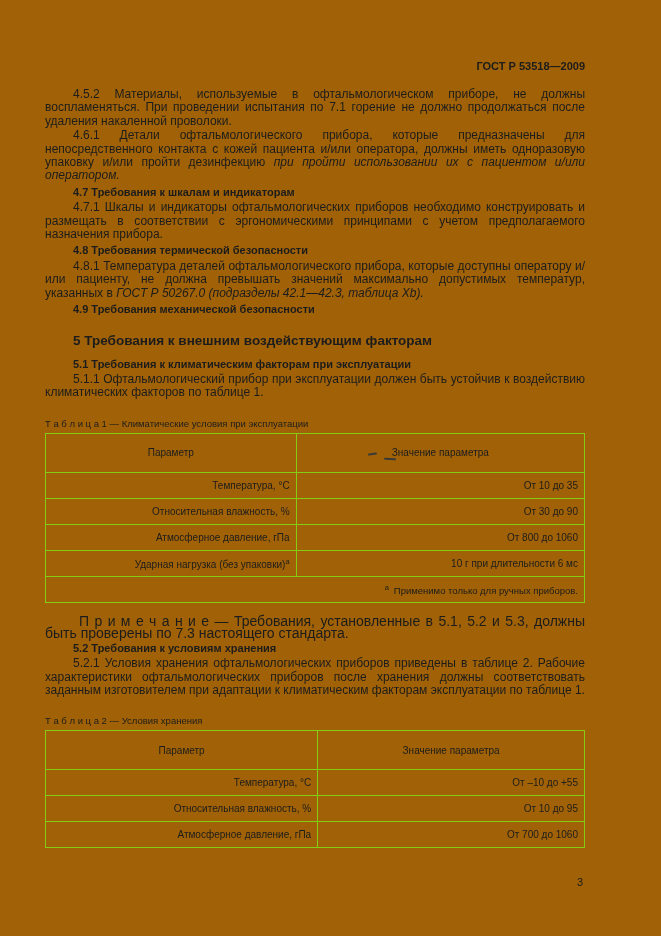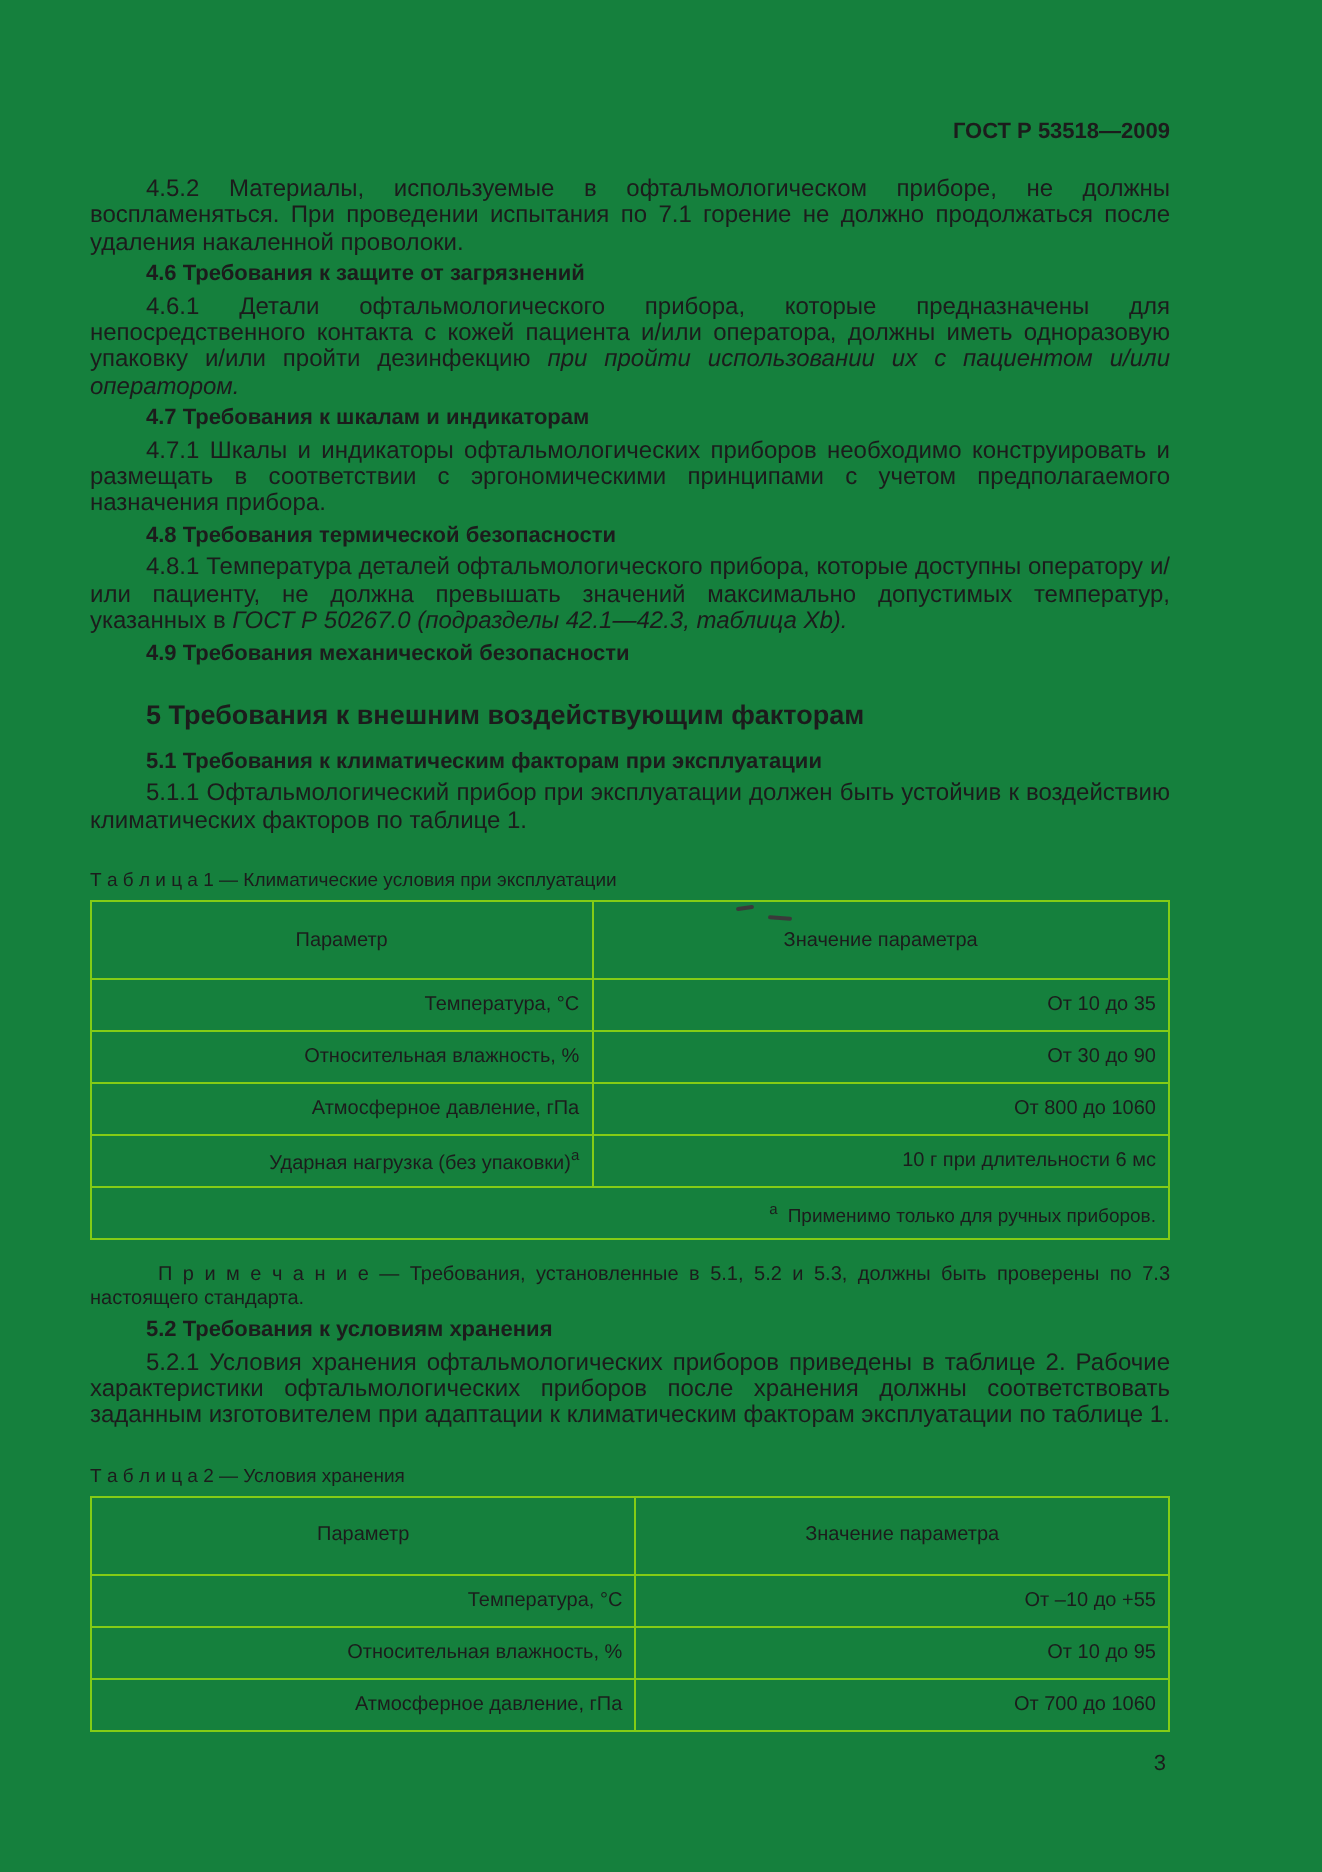--- a/index.html
+++ b/index.html
@@ -1,20 +1,20 @@
 <!DOCTYPE html>
 <html lang="ru"><head>
 <meta charset="utf-8">
 <style>
   html, body { margin: 0; padding: 0; background: #ffffff; }
   .page {
     position: relative;
     width: 661px;
     height: 936px;
-    background: #15803d;
+    background: #a16207;
     box-sizing: border-box;
     padding: 60px 76px 0 45px;
     font-family: "Liberation Sans", sans-serif;
     color: #1c1c1c;
     overflow: hidden;
   }
   .doc-header {
     text-align: right;
     font-weight: bold;
     font-size: 11px;
@@ -74,21 +74,21 @@
   table.t1 td.v { padding-left: 56px; }
   table.t2 td.v { padding-left: 18px; }
   td.footnote-cell {
     font-size: 9.5px;
     height: 18px;
     padding: 3px 8px 5px 16px;
   }
   sup.fn { font-size: 7.5px; margin-right: 5px; }
   sup.fn-inline { font-size: 7.5px; }
   .note {
-    font-size: 10px;
+    font-size: 14px;
     line-height: 12px;
     text-align: justify;
     text-indent: 34px;
     margin: 12px 0 0 0;
   }
   .page-number {
     position: absolute;
     right: 78px;
     bottom: 48px;
     font-size: 11px;
@@ -103,21 +103,20 @@
 </style>
 </head>
 <body>
 
 <div class="page">
 
   <div class="doc-header">ГОСТ Р 53518—2009</div>
 
   <p class="para">4.5.2 Материалы, используемые в офтальмологическом приборе, не должны воспламеняться. При проведении испытания по 7.1 горение не должно продолжаться после удаления накаленной проволоки.</p>
 
-  <p class="h-sub">4.6 Требования к защите от загрязнений</p>
 
   <p class="para"><span>4.6.1 Детали офтальмологического прибора, которые предназначены для непосредственного контакта с кожей пациента и/или оператора, должны иметь одноразовую упаковку и/или пройти дезинфекцию </span><span class="italic">при пройти использовании их с пациентом и/или оператором.</span></p>
 
   <p class="h-sub">4.7 Требования к шкалам и индикаторам</p>
 
   <p class="para">4.7.1 Шкалы и индикаторы офтальмологических приборов необходимо конструировать и размещать в соответствии с эргономическими принципами с учетом предполагаемого назначения прибора.</p>
 
   <p class="h-sub">4.8 Требования термической безопасности</p>
 
   <p class="para"><span>4.8.1 Температура деталей офтальмологического прибора, которые доступны оператору и/или пациенту, не должна превышать значений максимально допустимых температур, указанных в </span><span class="italic">ГОСТ Р 50267.0 (подразделы 42.1—42.3, таблица Xb).</span></p>

